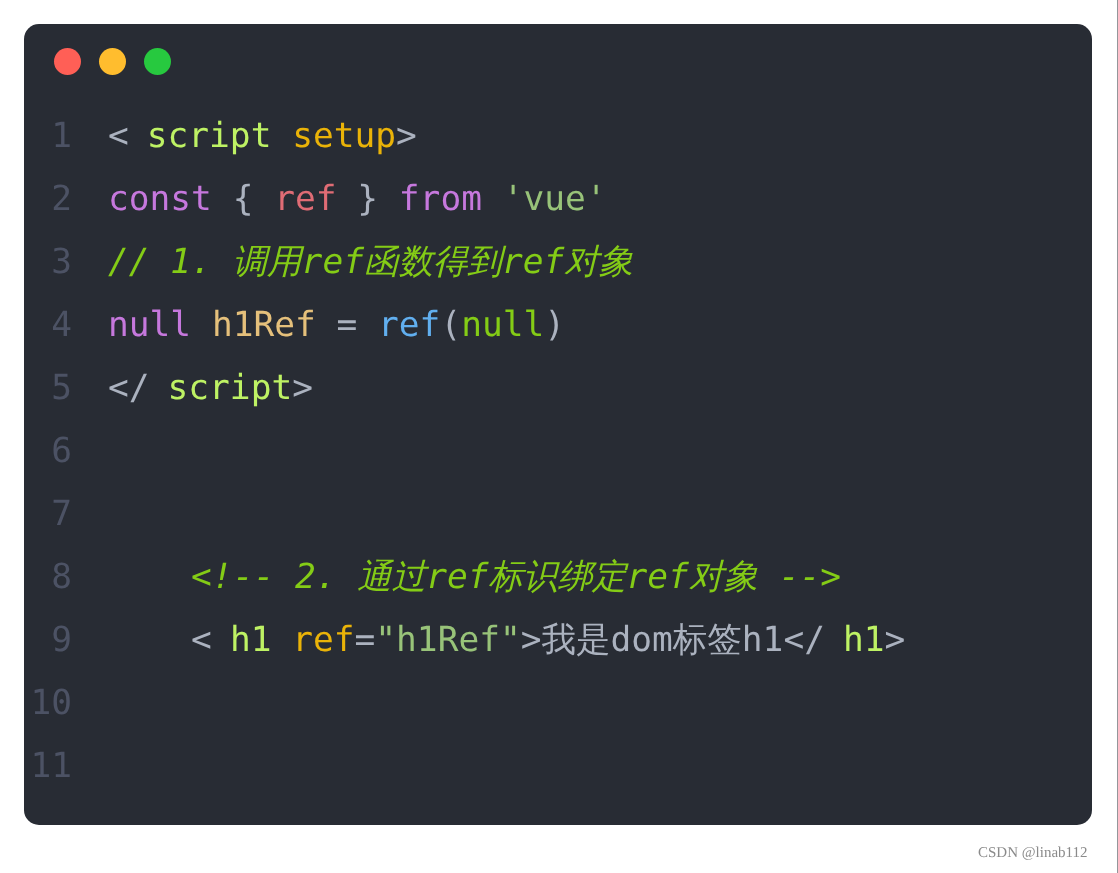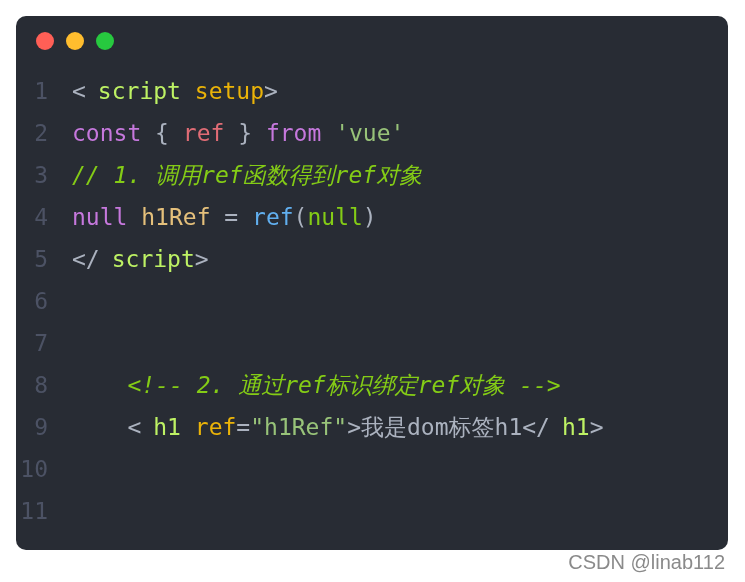--- a/index.html
+++ b/index.html
@@ -67,23 +67,23 @@
     .func { color: #61afef; }
     .variable { color: #e06c75; }
     .const-name { color: #e5c07b; }
     .comment-green { color: #84cc16; font-style: italic; }
     .text { color: #abb2bf; }
     .null { color: #84cc16; }
     .watermark {
       position: absolute;
       bottom: 8px;
       right: 20px;
-      font-size: 20px;
+      font-size: 10px;
       color: #8a8a8a;
-      font-family: Liberation Sans, sans-serif;
+      font-family: Liberation Serif, serif;
     }
   </style>
 </head>
 <body>
 
 <div class="editor-window">
   <div class="titlebar">
     <div class="traffic-light tl-red"></div>
     <div class="traffic-light tl-yellow"></div>
     <div class="traffic-light tl-green"></div>

